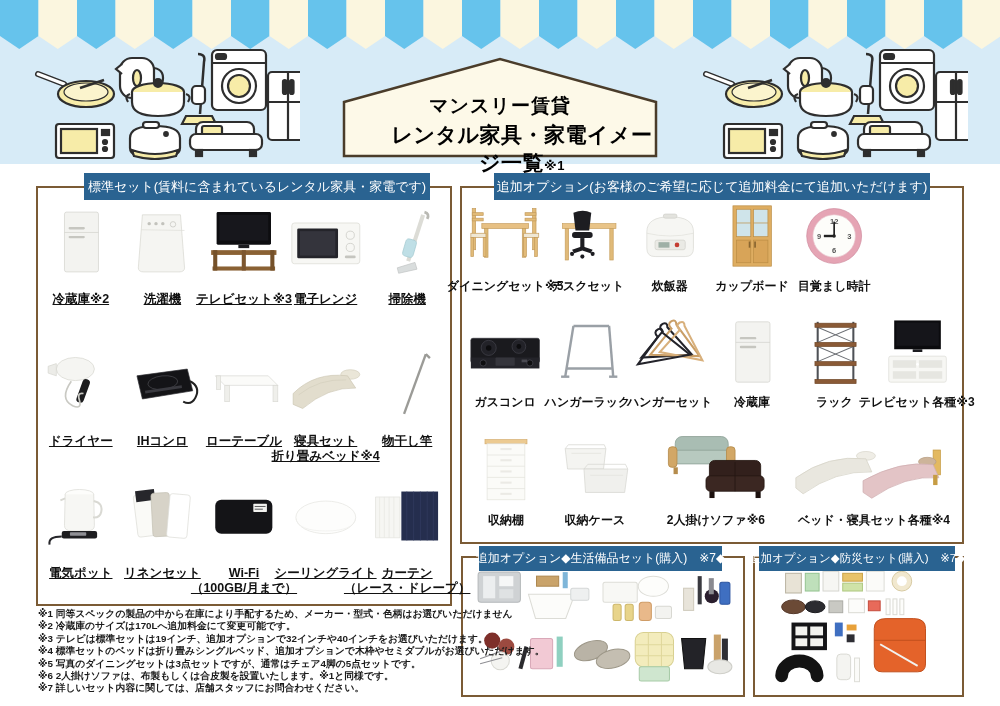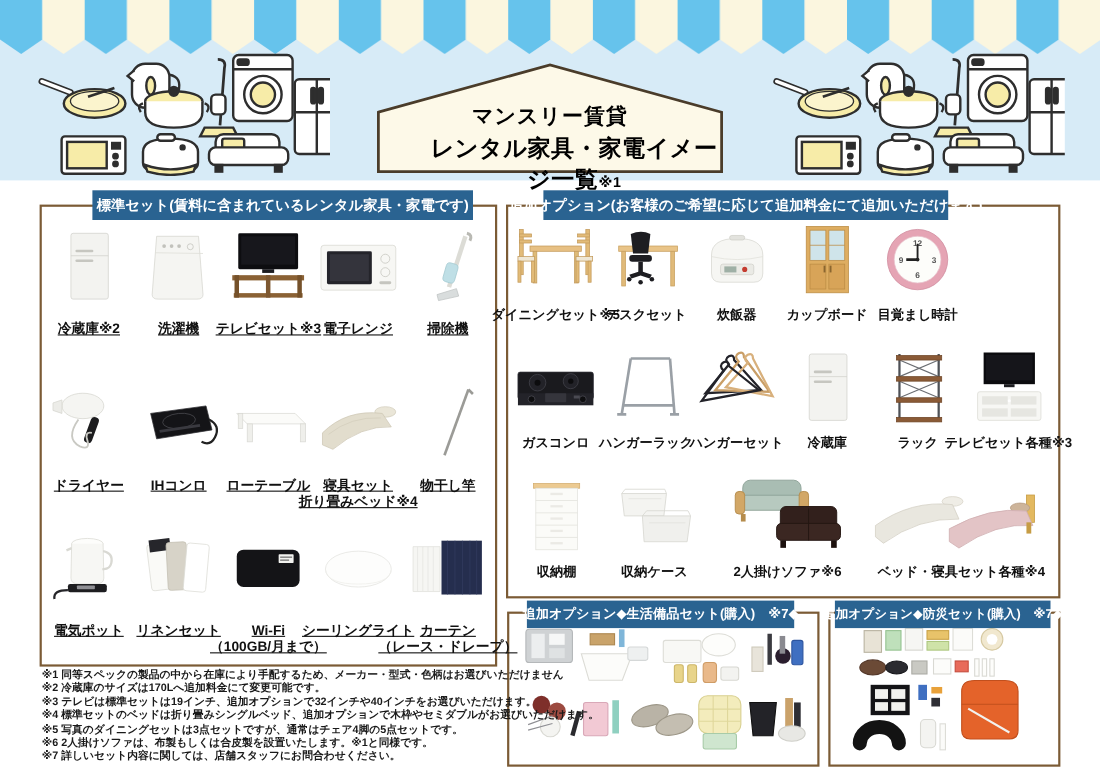--- a/index.html
+++ b/index.html
@@ -17,24 +17,24 @@
   .title-text{position:absolute;left:0;right:0;top:36px;text-align:center;font-weight:700;color:#000000;}
   .title-line1{font-size:19px;letter-spacing:1px;}
   .title-line2{font-size:21px;letter-spacing:0.5px;margin-top:2px;padding-left:44px;}
   .title-note{font-size:13px;font-weight:700;}
   
   .sec-box{position:absolute;background:#fff;border:2px solid #7b5b35;}
   .std-box{left:36px;top:186px;width:412px;height:416px;}
   .opt-box{left:460px;top:186px;width:500px;height:354px;}
   .buy-box1{left:461px;top:556px;width:280px;height:137px;}
   .buy-box2{left:753px;top:556px;width:207px;height:137px;}
-  .sec-header{position:absolute;background:#2a6391;color:#fff;font-weight:700;
+  .sec-header{position:absolute;background:#2a6391;color:#fff;font-weight:400;
               display:flex;align-items:center;justify-content:center;white-space:nowrap;z-index:5;}
   .std-header{left:84px;top:173px;width:346px;height:27px;font-size:13px;}
-  .opt-header{left:494px;top:173px;width:368px;height:27px;font-size:13px;}
+  .opt-header{left:494px;top:173px;width:436px;height:27px;font-size:13px;}
   .buy1-header{left:479px;top:546px;width:243px;height:25px;font-size:12px;}
   .buy2-header{left:759px;top:546px;width:196px;height:25px;font-size:11.5px;}
   
   .row{position:absolute;display:flex;}
   .std-row{left:40px;width:408px;}
   .std-row1{top:196px;} .std-row2{top:338px;} .std-row3{top:470px;}
   .std-row .cell{width:20%;text-decoration:underline;}
   .opt-row{left:464px;width:494px;}
   .opt-row1{top:196px;} .opt-row2{top:312px;} .opt-row3{top:428px;}
   .opt-row1 .cell,.opt-row2 .cell{width:16.66%;}

